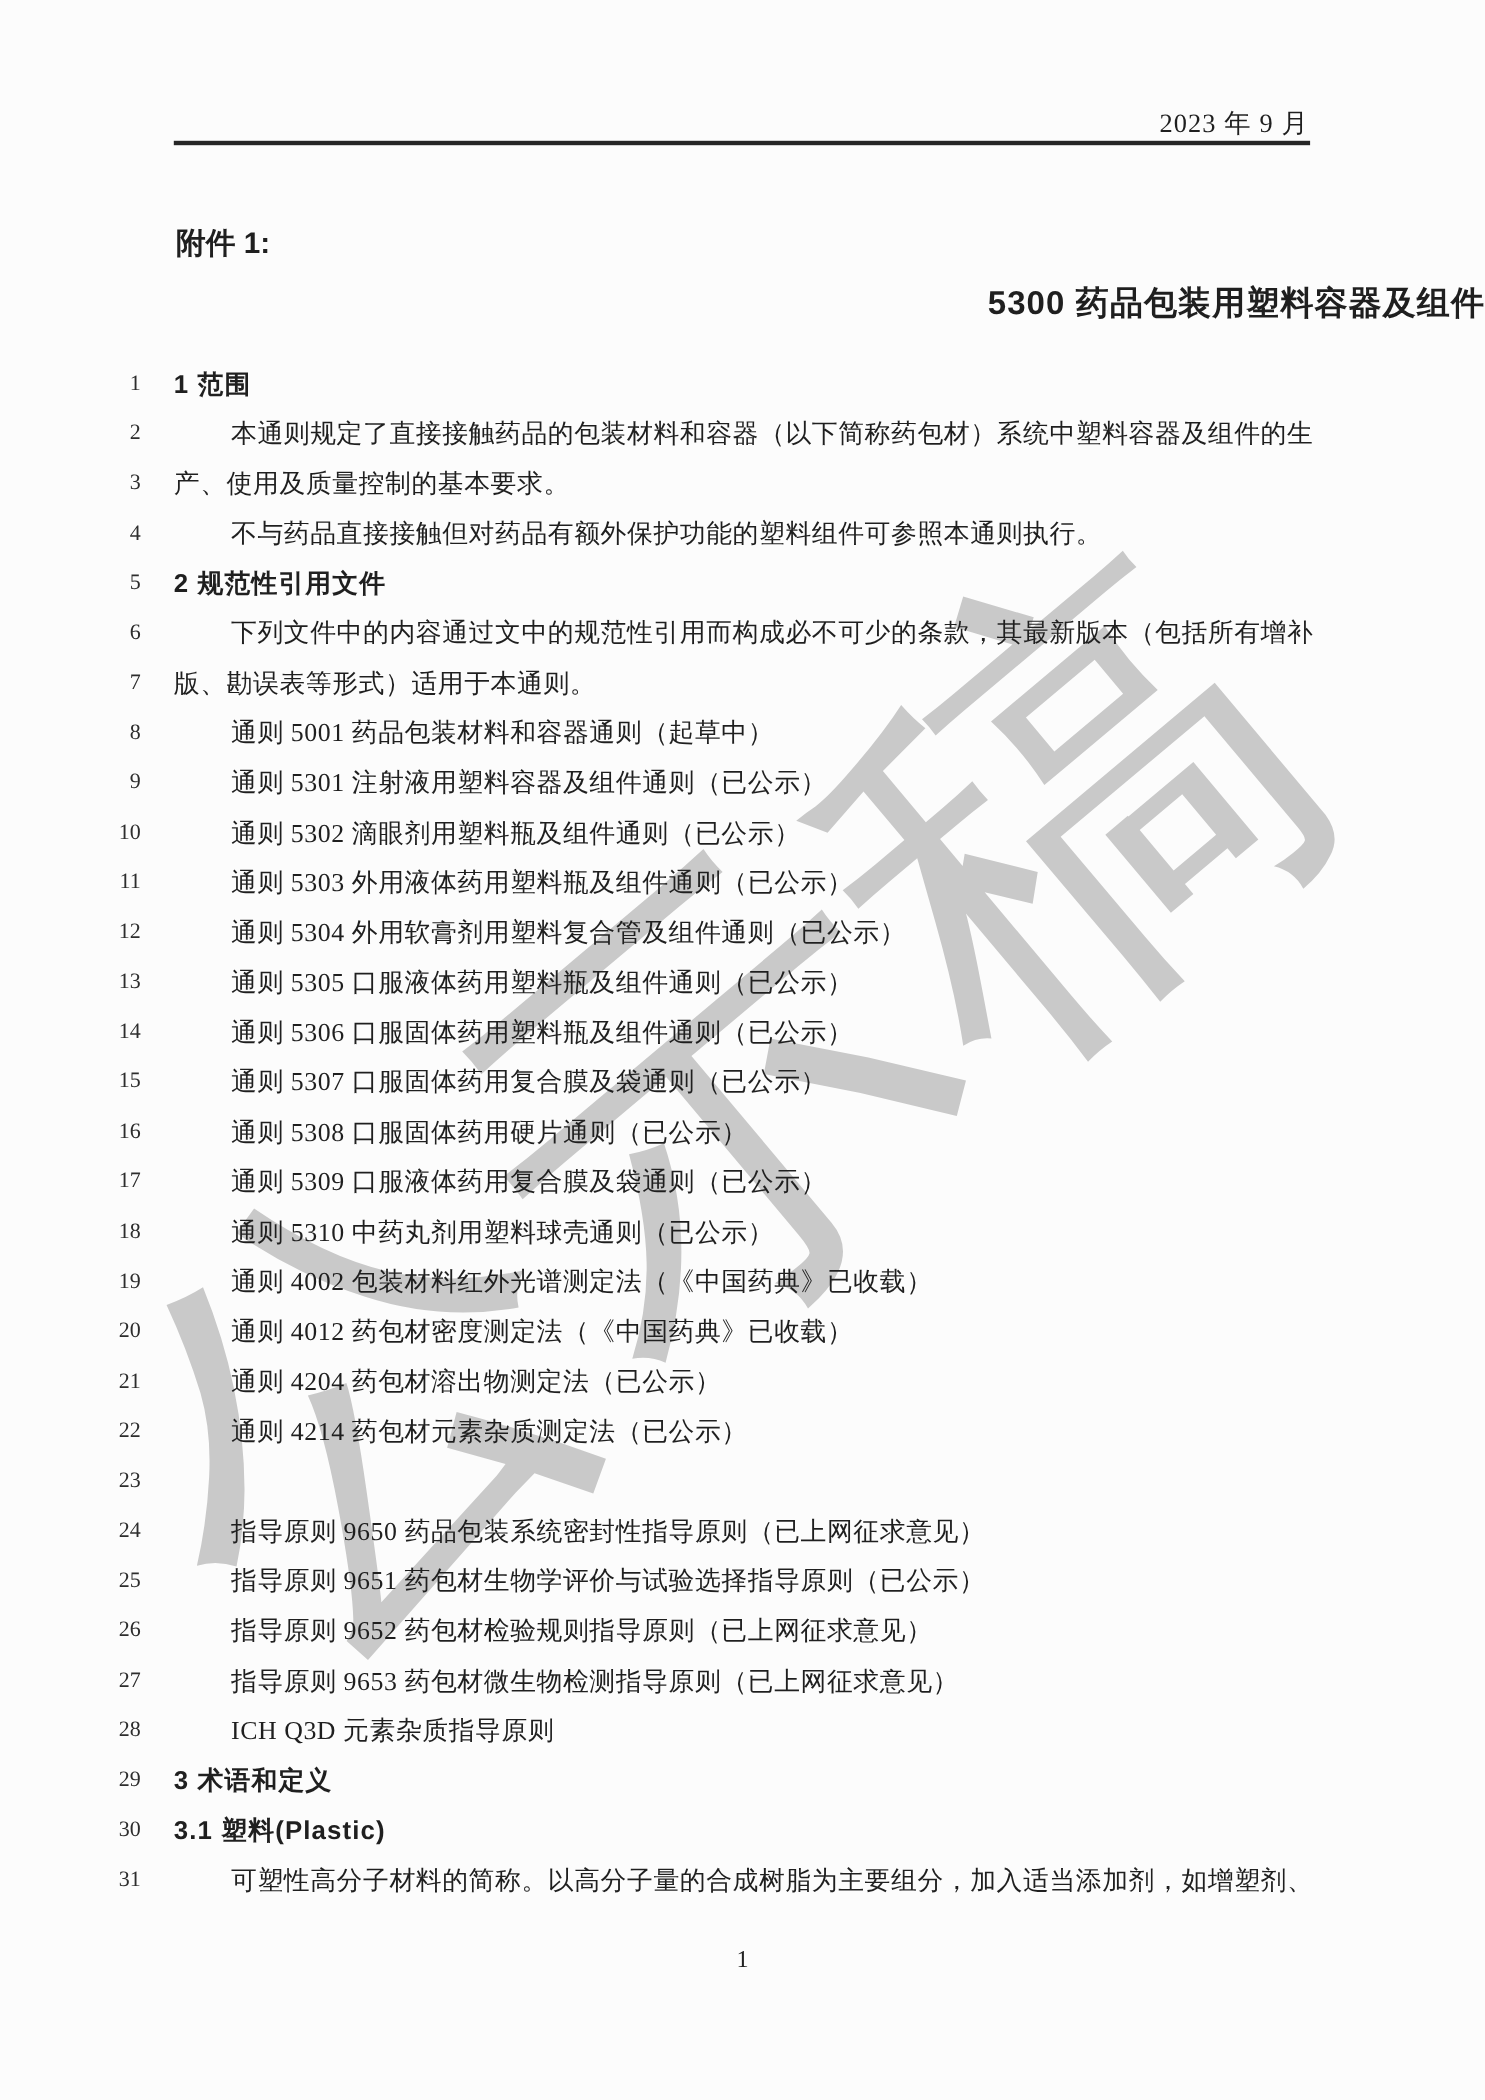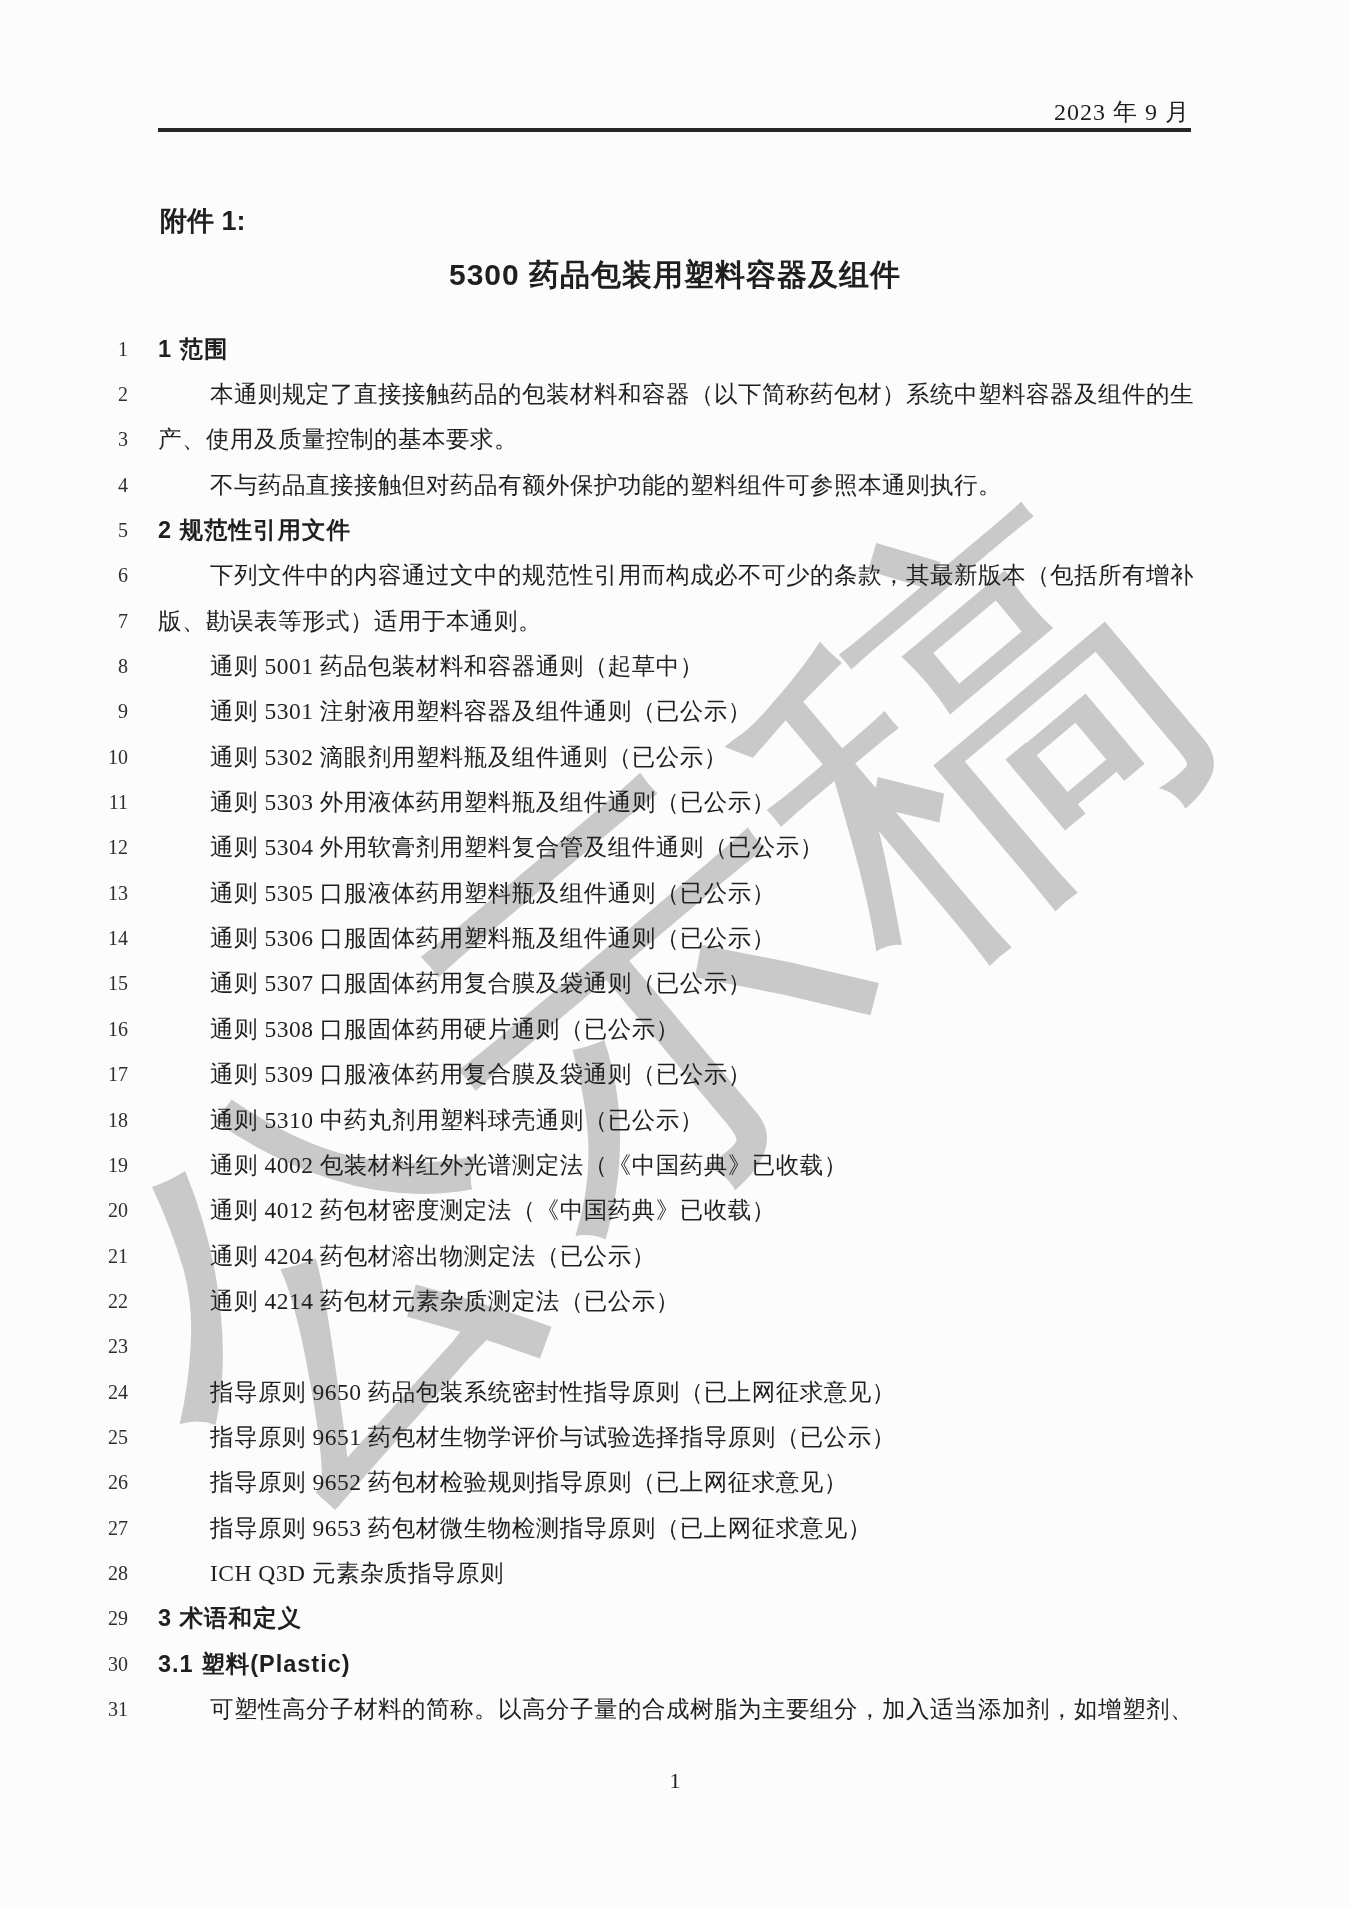--- a/index.html
+++ b/index.html
@@ -57,21 +57,21 @@
     font-family: "Liberation Sans", "DejaVu Sans", sans-serif;
     z-index: 2;
     margin-top: 41px;
   }
   .doc-title {
     position: absolute;
     top: 255px;
     left: 0;
     width: 100%;
     margin: 0;
-    text-align: center;
+    text-align: right;
     font-size: 30px;
     font-weight: bold;
     font-family: "Liberation Sans", "DejaVu Sans", sans-serif;
     letter-spacing: 1px;
     z-index: 2;
   }
   .doc-body {
     position: absolute;
     top: 326px;
     left: 0;

